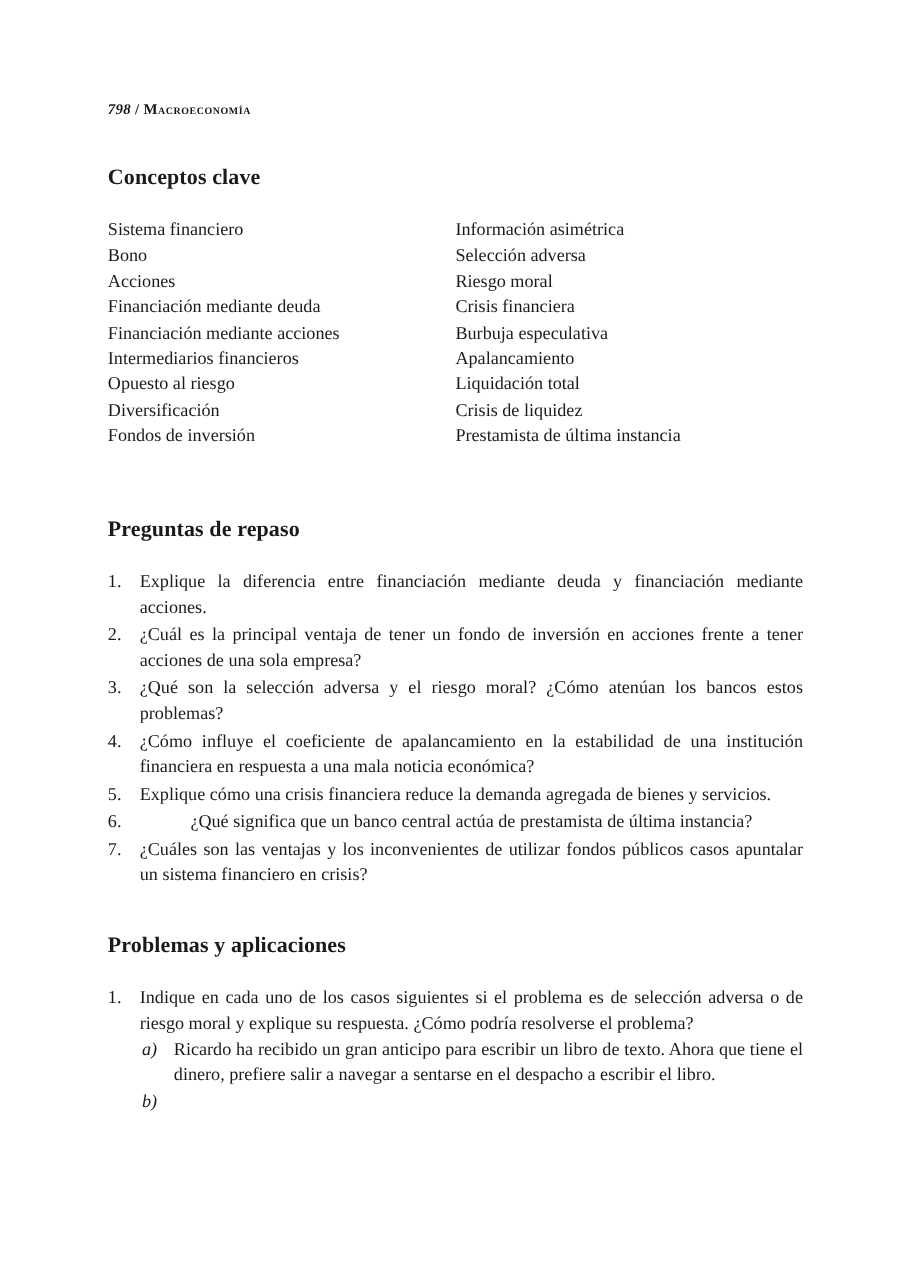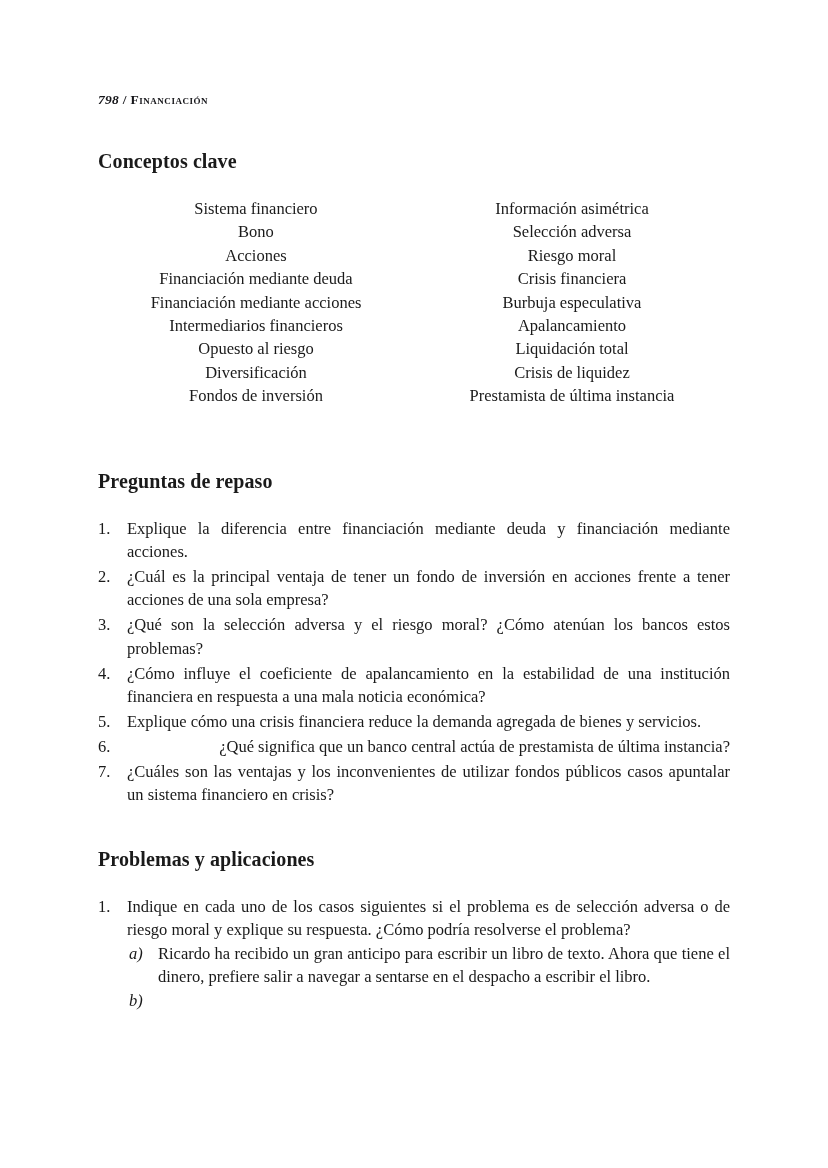--- a/index.html
+++ b/index.html
@@ -48,21 +48,20 @@
     letter-spacing: 0.005em;
   }
 
   
   .concepts {
     display: flex;
     margin: 0 0 62px 0;
   }
   .concepts .col {
     width: 326px;
-    text-align: center;
   }
   .concepts .col:first-child {
     width: 326px;
   }
   .concept-item {
     font-size: 16.5px;
     line-height: 23.4px;
     white-space: nowrap;
   }
 
@@ -112,32 +111,32 @@
     position: absolute;
     left: 2px;
     top: 0;
     font-style: italic;
     font-size: 16.5px;
   }
   ol.qlist > li > ol.sublist {
     margin-top: 0px;
   }
   .nojustify {
-    text-align: right;
+    text-align: center;
   }
 </style>
 </head>
 <body>
 
 <div class="page">
 
   <div class="running-head">
     <span class="page-num">798</span>
     <span>/</span>
-    <span class="book-title">Financiación</span>
+    <span class="book-title">Macroeconomía</span>
   </div>
 
   <h2 class="section-heading">Conceptos clave</h2>
 
   <div class="concepts">
     <div class="col">
       <div class="concept-item">Sistema financiero</div>
       <div class="concept-item">Bono</div>
       <div class="concept-item">Acciones</div>
       <div class="concept-item">Financiación mediante deuda</div>

